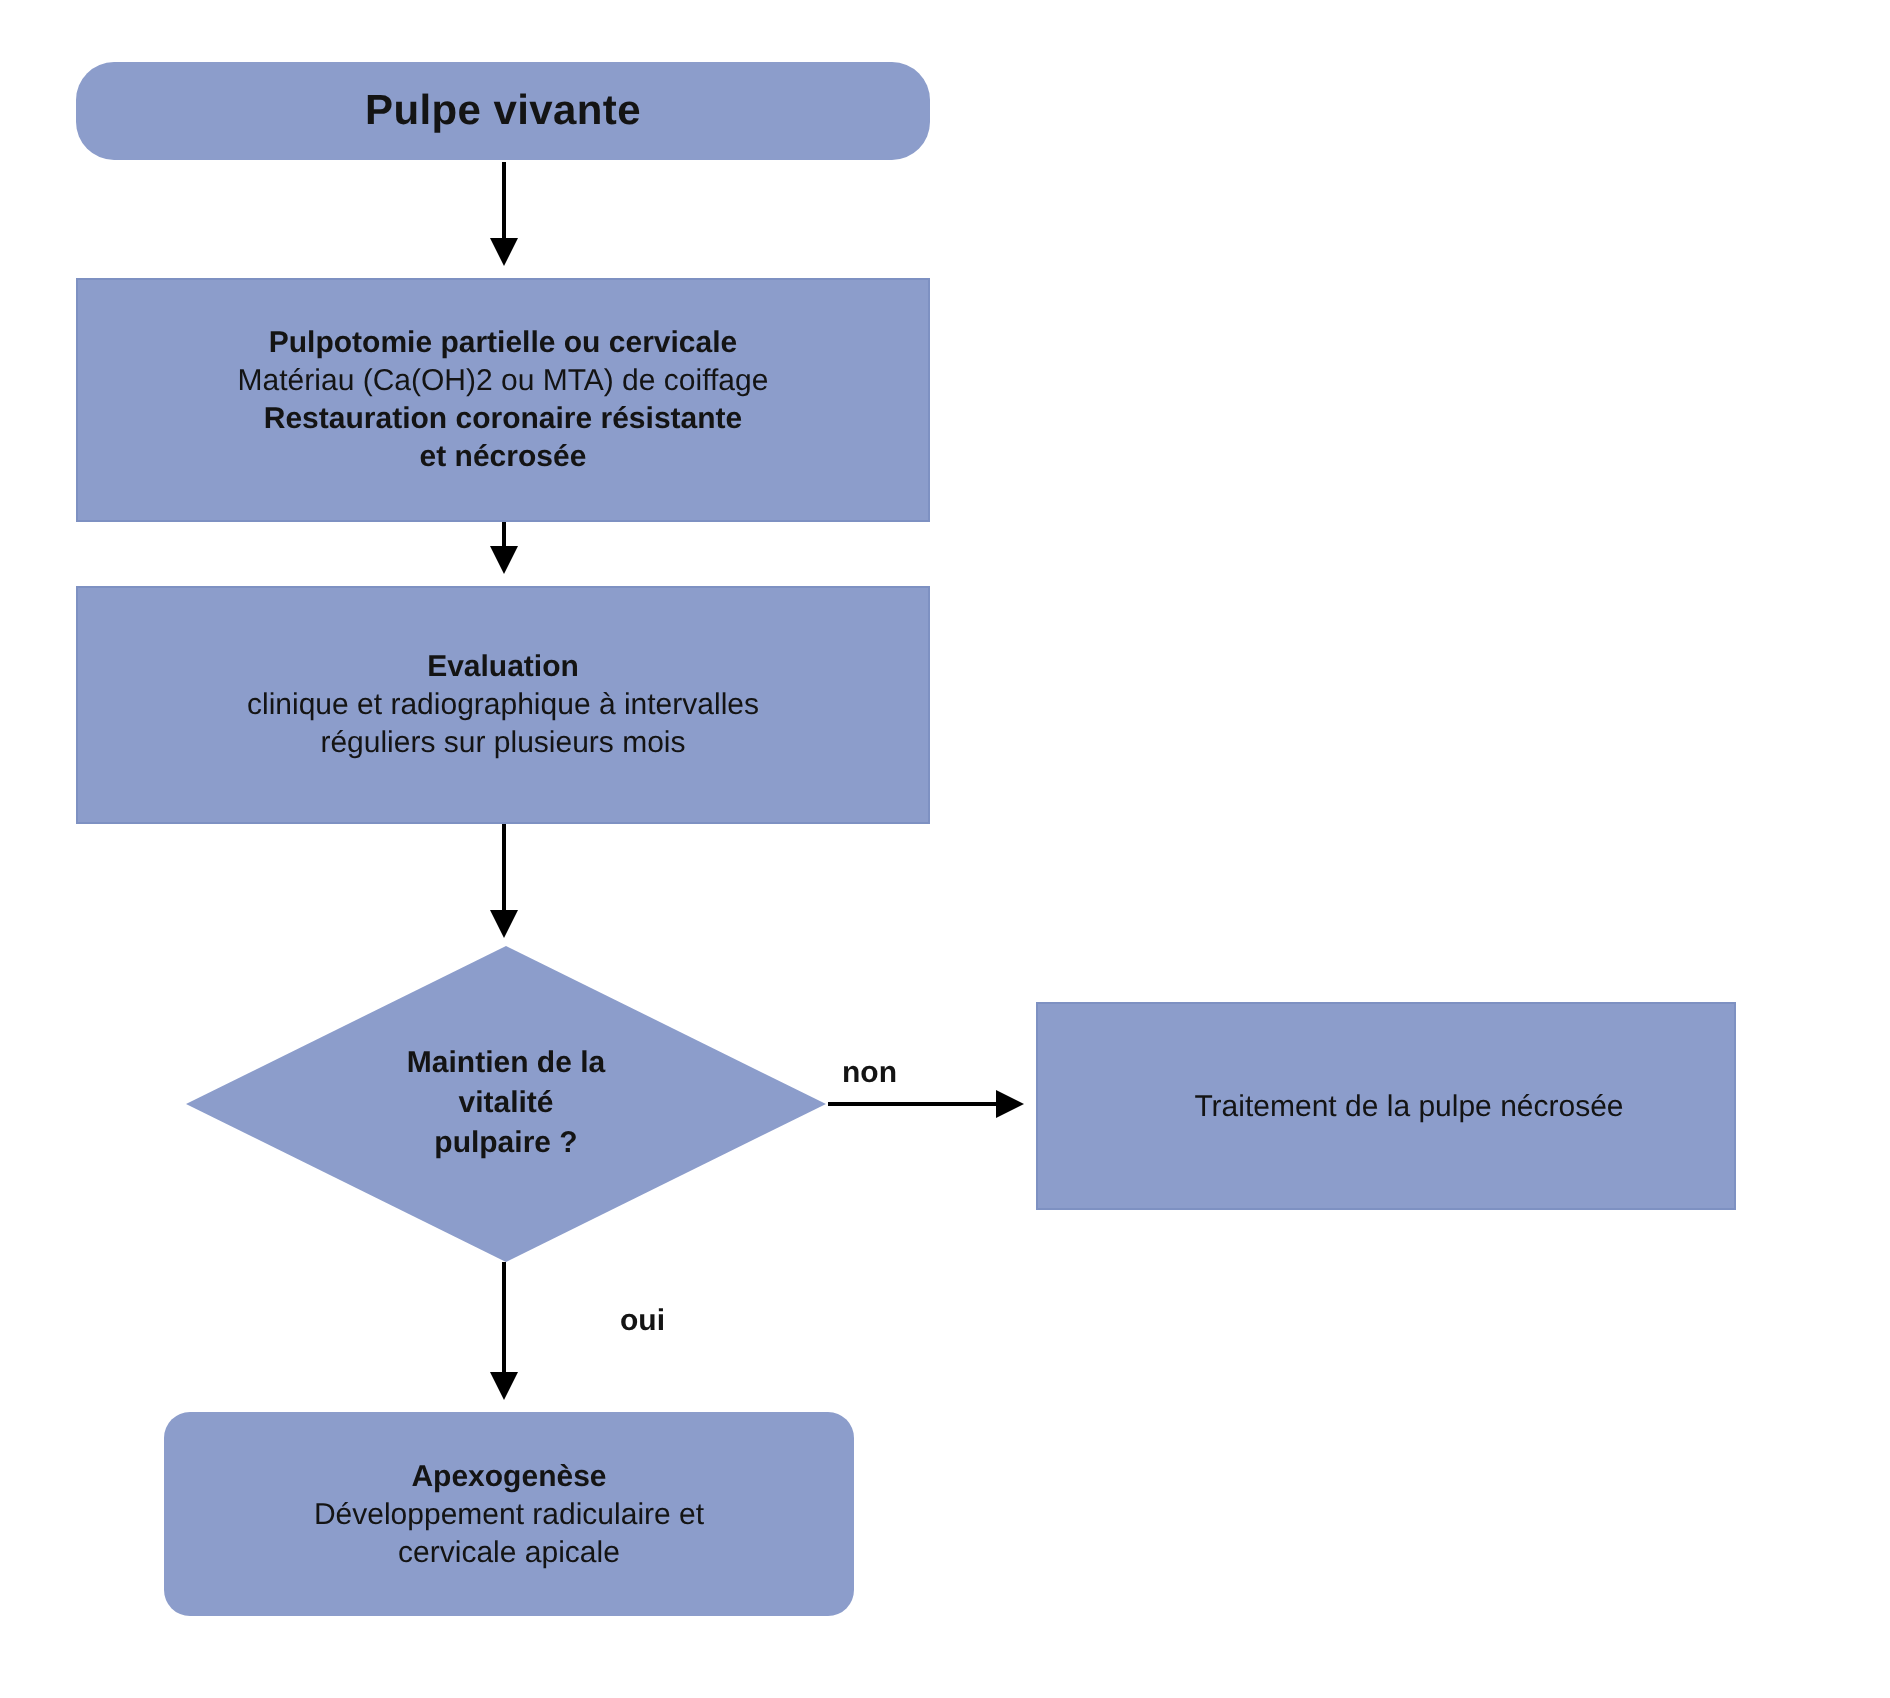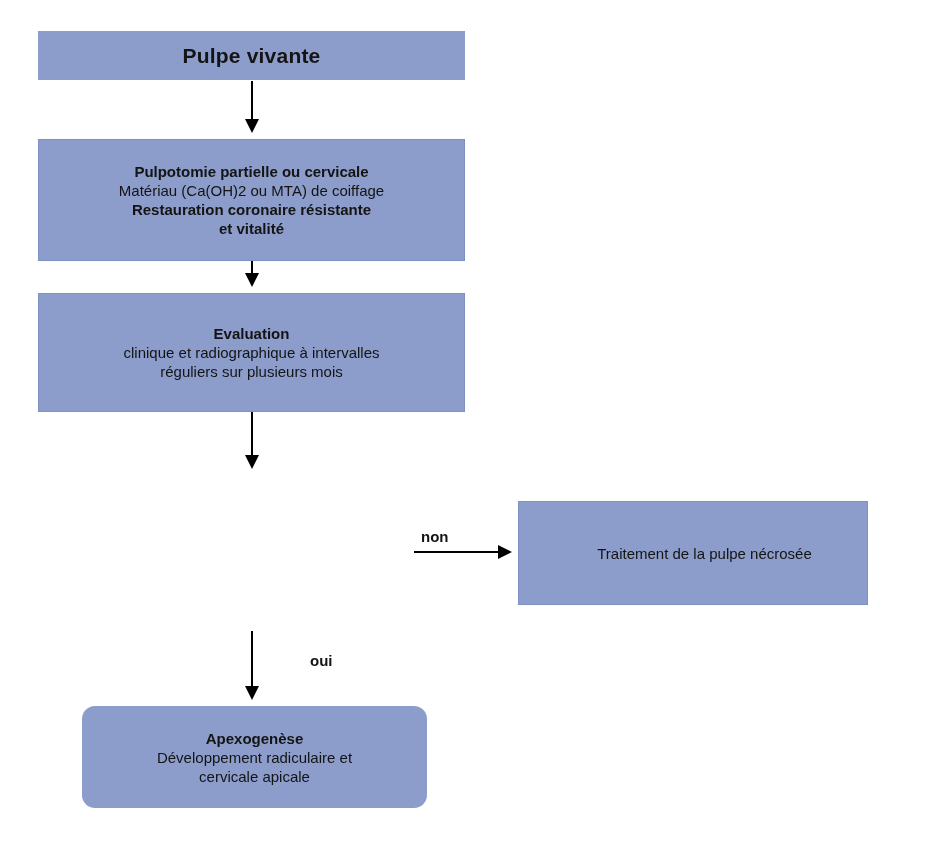--- a/index.html
+++ b/index.html
@@ -20,21 +20,21 @@
   .node{
     position:absolute;
     background:var(--node-fill);
     display:flex;flex-direction:column;
     justify-content:center;align-items:center;
     text-align:center;
     box-sizing:border-box;
     color:var(--text);
   }
   .rect{border:1px solid var(--node-border);text-align:right;}
-  .rounded-lg{border-radius:0;}
+  .rounded-lg{border-radius:19px;}
   .rounded-xl{border-radius:13px;}
   .title-text{font-size:21px;font-weight:bold;letter-spacing:0.2px;}
   .body-line{font-size:15px;line-height:19px;}
   .bold{font-weight:bold;}
   .diamond{
     clip-path:polygon(50% 0%, 100% 50%, 50% 100%, 0% 50%);
   }
   .edge-label{
     position:absolute;
     font-size:15px;font-weight:bold;
@@ -64,29 +64,34 @@
   </svg>
 
   <div class="node rounded-lg" style="left:38px;top:31px;width:427px;height:49px;">
     <div class="title-text">Pulpe vivante</div>
   </div>
 
   <div class="node rect" style="left:38px;top:139px;width:427px;height:122px;">
     <div class="body-line bold">Pulpotomie partielle ou cervicale</div>
     <div class="body-line">Matériau (Ca(OH)2 ou MTA) de coiffage</div>
     <div class="body-line bold">Restauration coronaire résistante</div>
-    <div class="body-line bold">et vitalité</div>
+    <div class="body-line bold">et nécrosée</div>
   </div>
 
   <div class="node rect" style="left:38px;top:293px;width:427px;height:119px;">
     <div class="body-line bold">Evaluation</div>
     <div class="body-line">clinique et radiographique à intervalles</div>
     <div class="body-line">réguliers sur plusieurs mois</div>
   </div>
 
+  <div class="node diamond" style="left:93px;top:473px;width:320px;height:158px;">
+    <div class="body-line bold" style="line-height:20px;">Maintien de la</div>
+    <div class="body-line bold" style="line-height:20px;">vitalité</div>
+    <div class="body-line bold" style="line-height:20px;">pulpaire ?</div>
+  </div>
 
   <div class="edge-label" style="left:421px;top:528px;">non</div>
   <div class="edge-label" style="left:284px;top:652px;margin-left:26px;">oui</div>
 
   <div class="node rect" style="left:518px;top:501px;width:350px;height:104px;padding-left:23px;">
     <div class="body-line">Traitement de la pulpe nécrosée</div>
   </div>
 
   <div class="node rounded-xl" style="left:82px;top:706px;width:345px;height:102px;">
     <div class="body-line bold">Apexogenèse</div>

